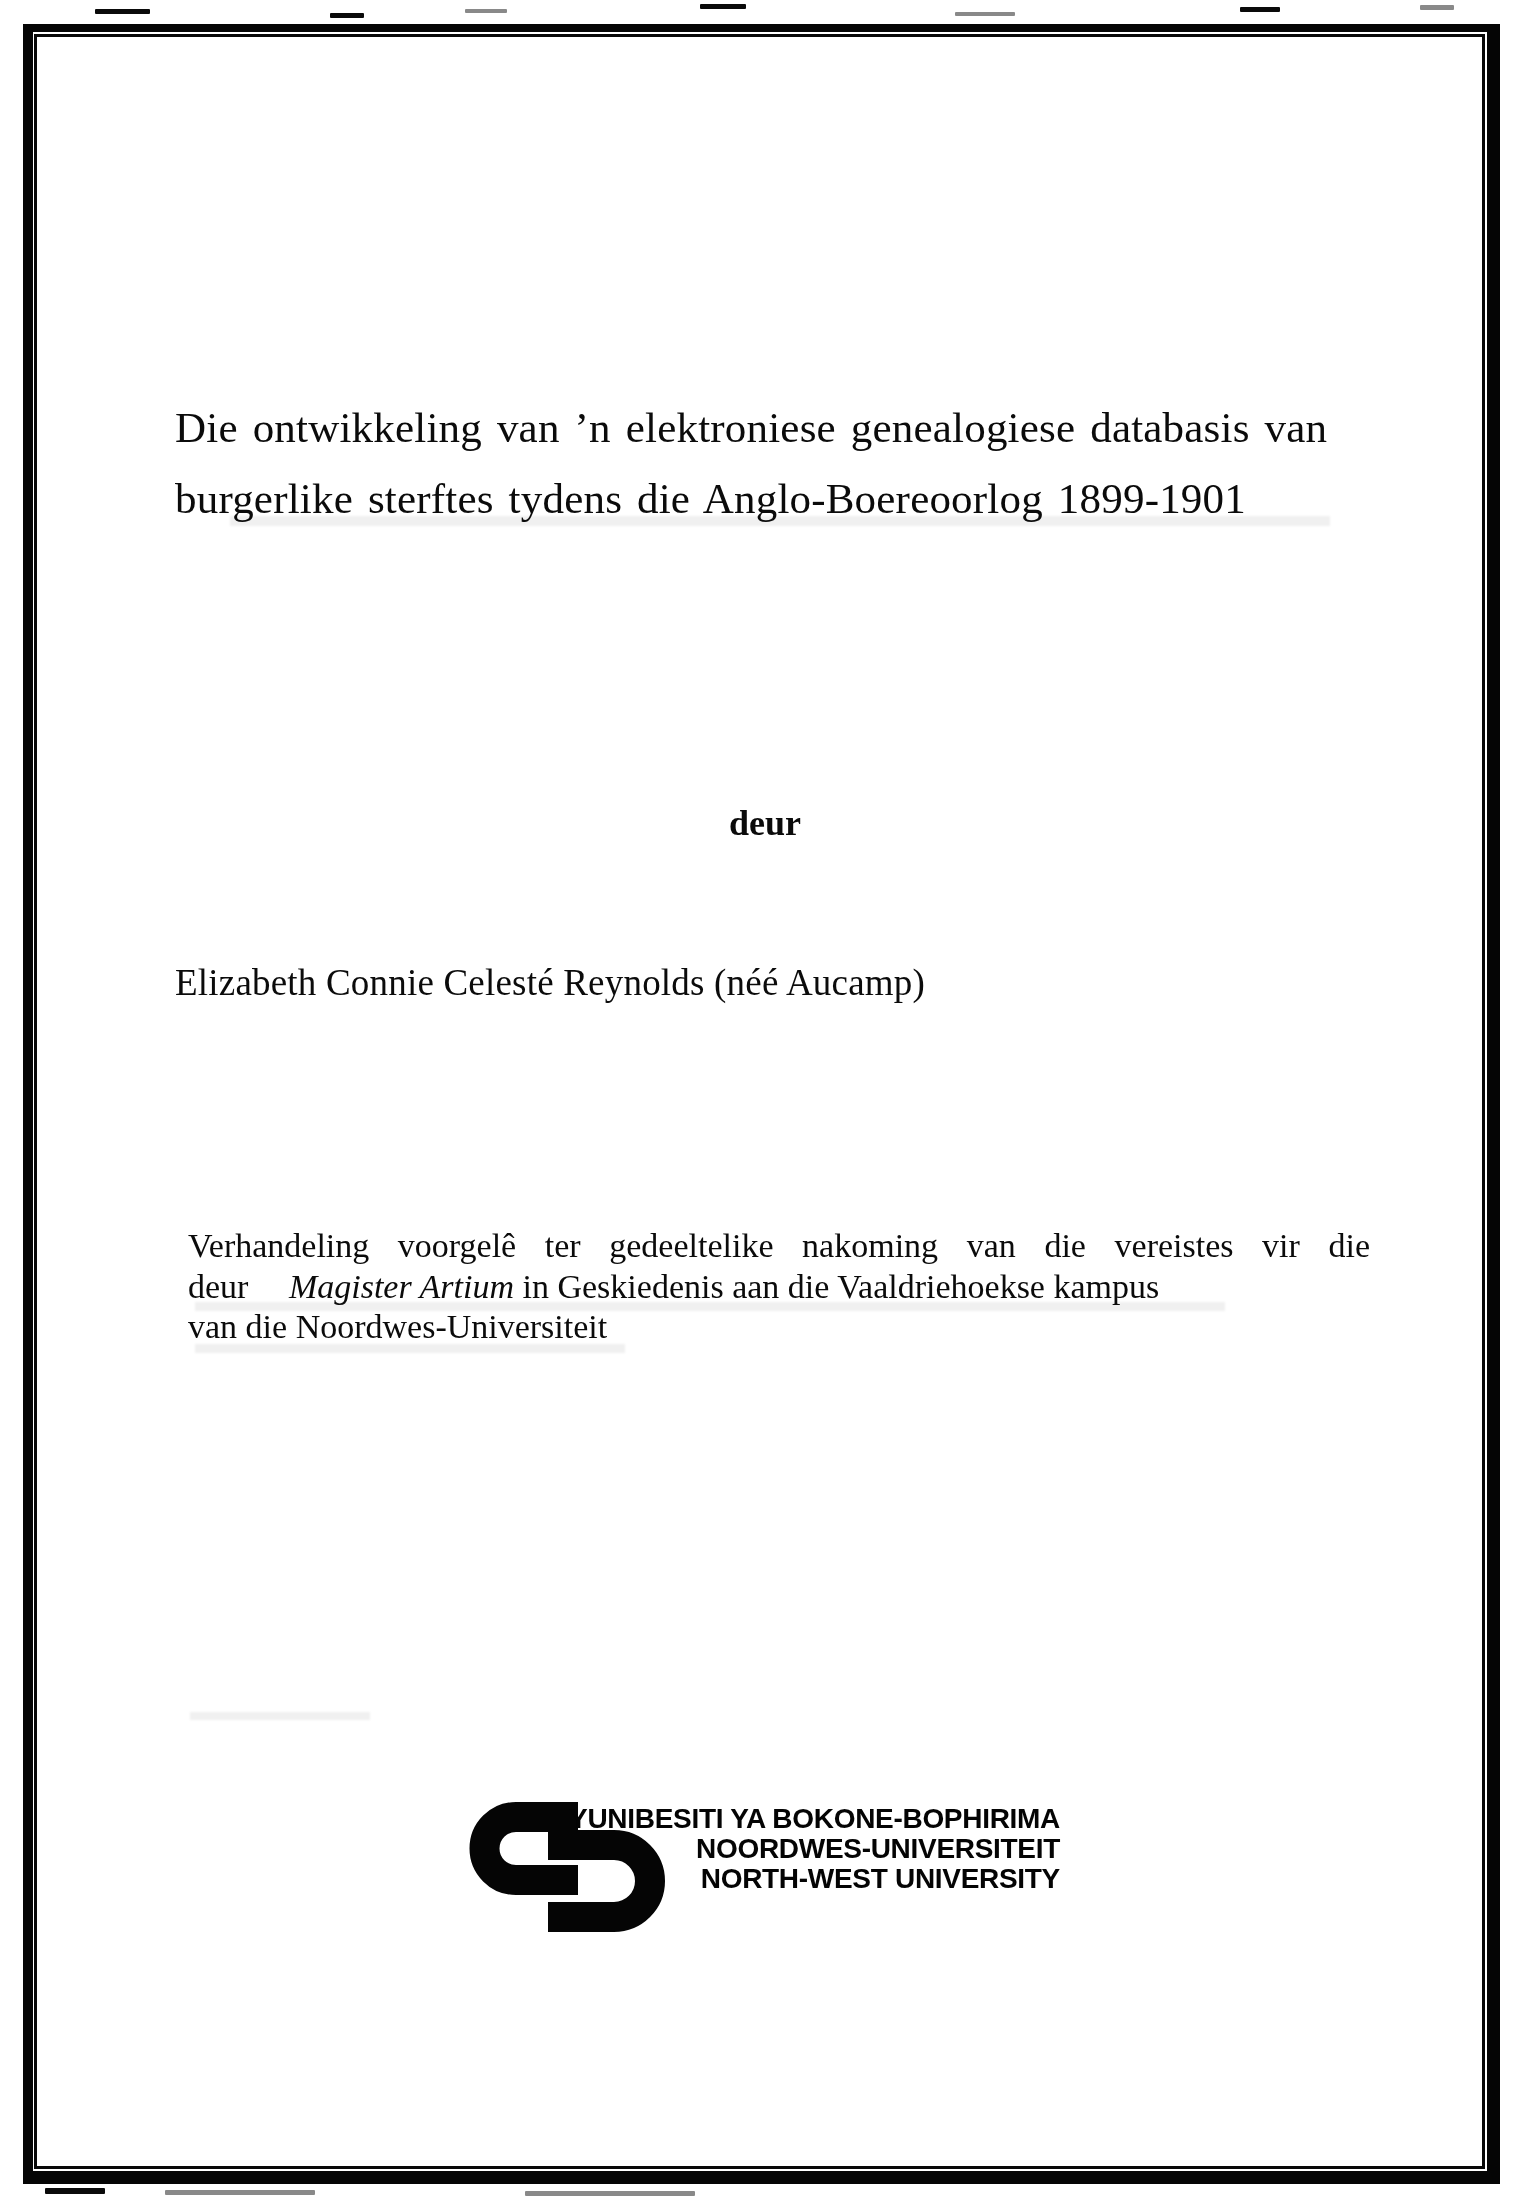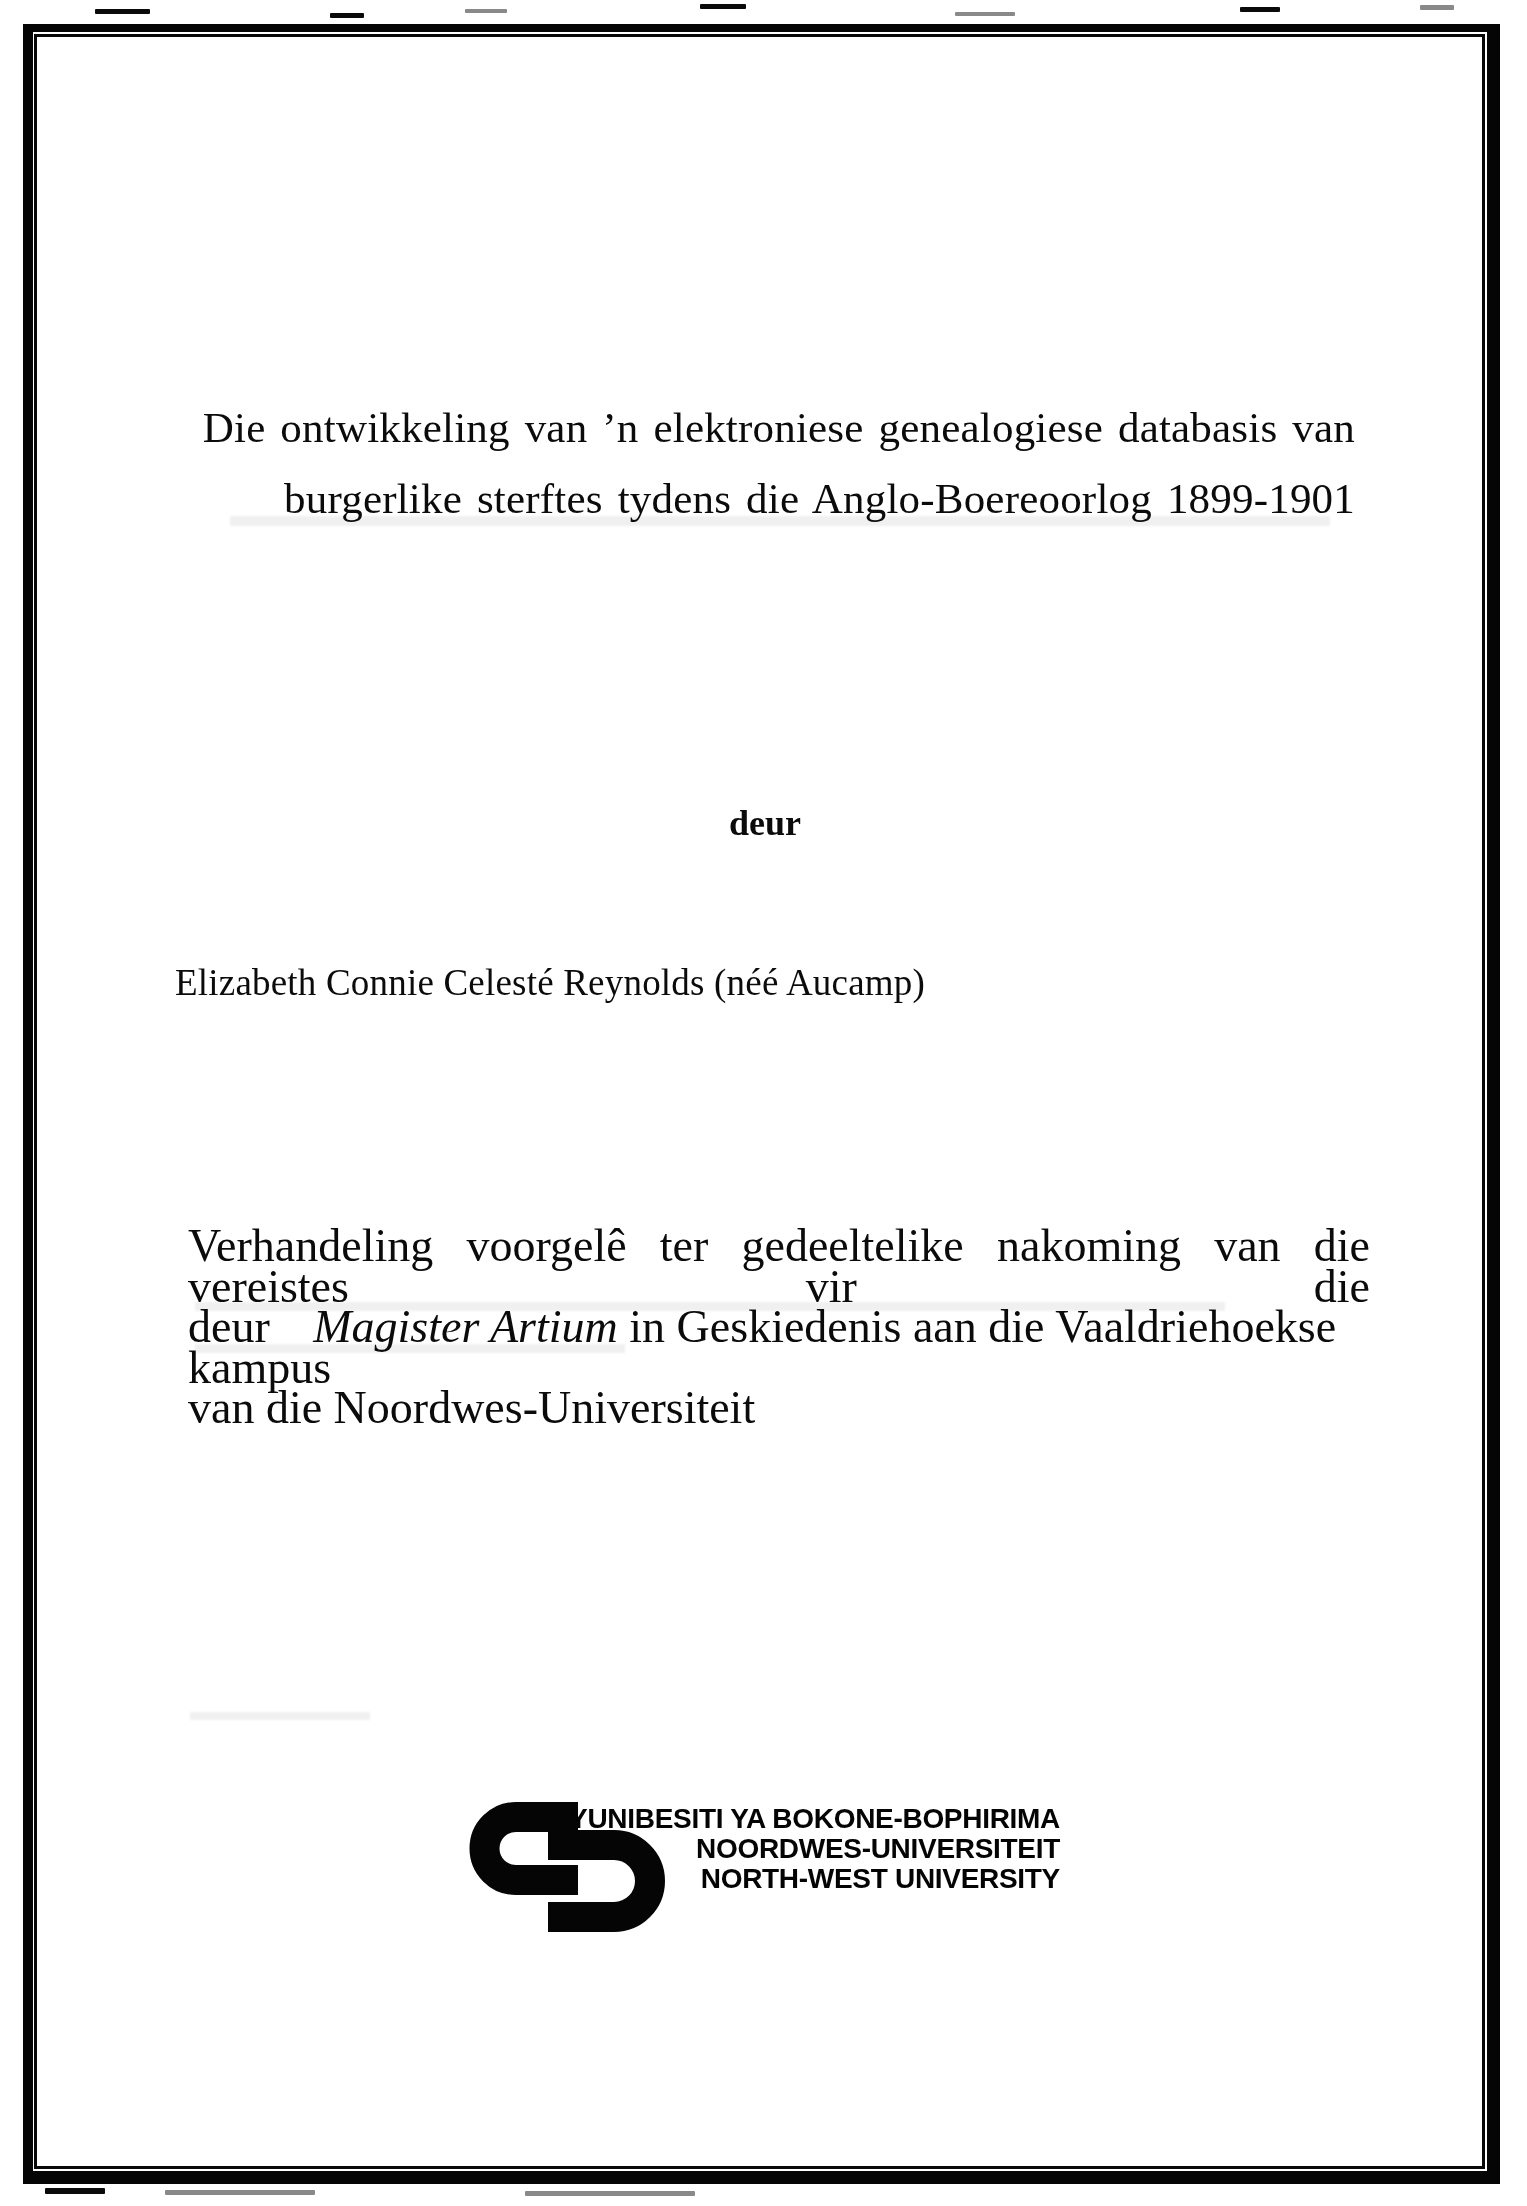--- a/index.html
+++ b/index.html
@@ -20,42 +20,42 @@
   }
   .frame-inner{
     position:absolute;
     left:1px;top:2px;right:2px;bottom:2px;
     border:3px solid #080808;
   }
   
   .title{
     position:absolute;
     left:175px;width:1180px;top:392px;
-    text-align:right;
+    text-align:left;
     font-size:43px;line-height:71px;
     word-spacing:4px;letter-spacing:0.2px;
     white-space:nowrap;
   }
   .byline{
     position:absolute;
     left:175px;width:1180px;top:803px;
     text-align:center;
     font-size:36px;line-height:40px;font-weight:bold;
   }
   .author{
     position:absolute;
     left:175px;width:1180px;top:961px;
     text-align:left;
     font-size:37px;line-height:44px;
     letter-spacing:0.2px;
   }
   .statement{
     position:absolute;
     left:188px;width:1182px;top:1226px;
-    font-size:46px;line-height:40.5px;
+    font-size:34px;line-height:40.5px;
   }
   .statement .just{
     display:block;
     text-align:justify;
     text-align-last:justify;
   }
   .statement .plain{display:block;text-align:left;}
   .statement i{font-style:italic;margin-left:32px;}
   .supervisor-block{
     position:absolute;

